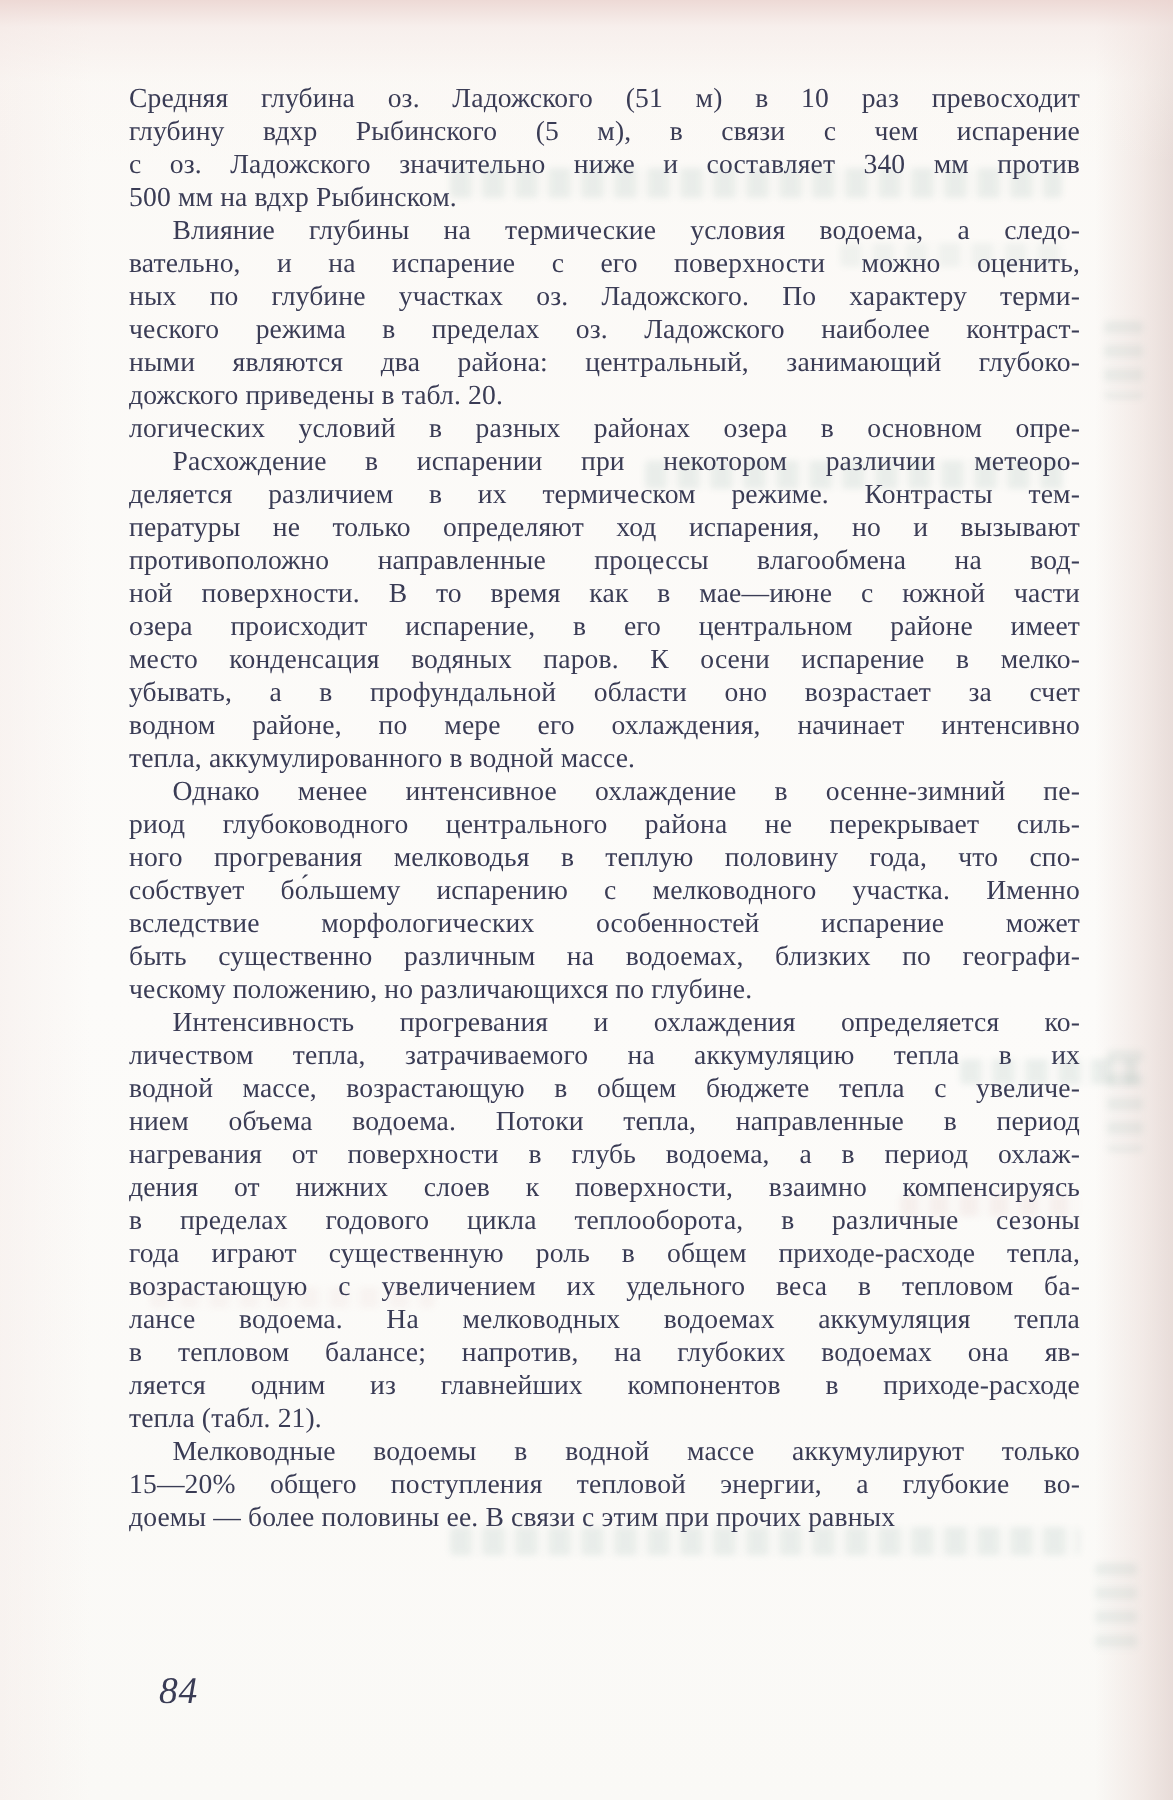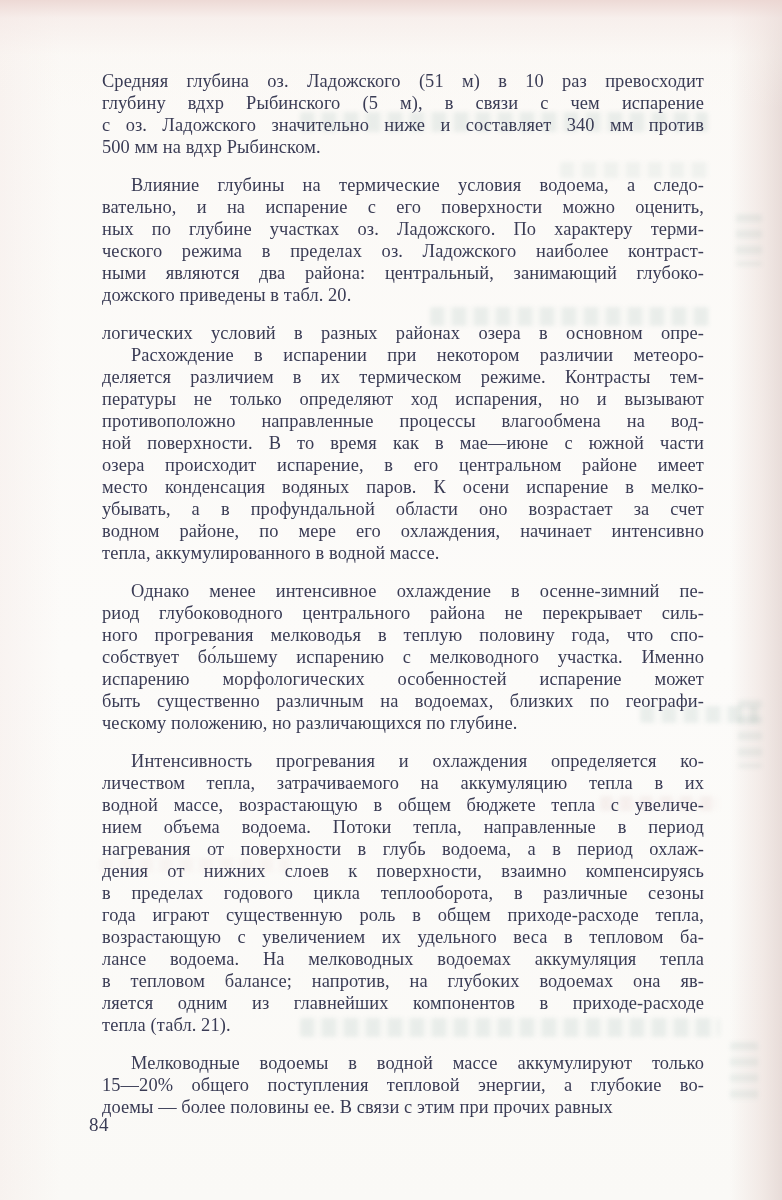--- a/index.html
+++ b/index.html
@@ -16,30 +16,30 @@
       linear-gradient(90deg, rgba(242,229,226,0.35) 0px, rgba(250,248,245,0) 60px),
       linear-gradient(90deg, rgba(250,248,245,0) 730px, rgba(228,209,204,0.40) 762px, rgba(216,196,192,0.55) 782px),
       linear-gradient(180deg, #fbf9f6 0%, #fcfbf9 55%, #faf9f6 100%);
   }
   .text-block{
     position:absolute;left:86px;top:54px;width:634px;
     color:var(--ink,#3a3c55);
     font-size:18.4px;line-height:22px;
     letter-spacing:0.1px;
   }
-  .para{margin:16px;padding:0;}
+  .para{margin:0;padding:0;}
   .line{
     height:22px;overflow:hidden;white-space:nowrap;
     text-align:justify;text-align-last:justify;
   }
   .line.last{text-align-last:left;white-space:normal;font-family:Liberation Serif, serif;}
   .line.first-indent{text-indent:29px;}
   .page-number{
-    position:absolute;left:89px;top:1114px;
-    color:var(--ink,#3a3c55);font-size:19px;letter-spacing:0.5px;
+    position:absolute;left:106px;top:1114px;
+    color:var(--ink,#3a3c55);font-size:25px;letter-spacing:0.5px;font-style:italic;
   }
   
   .smudge{
     position:absolute;pointer-events:none;
     filter:blur(2px);
     background:repeating-linear-gradient(90deg,
       rgba(122,160,152,0.30) 0 14px, rgba(122,160,152,0.05) 14px 22px);
     opacity:.45;border-radius:3px;
   }
   .smudge.pink{
@@ -95,21 +95,21 @@
         <div class="line">место конденсация водяных паров. К осени испарение в мелко-</div>
         <div class="line">убывать, а в профундальной области оно возрастает за счет</div>
         <div class="line">водном районе, по мере его охлаждения, начинает интенсивно</div>
         <div class="line last">тепла, аккумулированного в водной массе.</div>
       </div>
       <div class="para">
         <div class="line first-indent">Однако менее интенсивное охлаждение в осенне-зимний пе-</div>
         <div class="line">риод глубоководного центрального района не перекрывает силь-</div>
         <div class="line">ного прогревания мелководья в теплую половину года, что спо-</div>
         <div class="line">собствует бо́льшему испарению с мелководного участка. Именно</div>
-        <div class="line">испарению морфологических особенностей испарение может</div>
+        <div class="line">вследствие морфологических особенностей испарение может</div>
         <div class="line">быть существенно различным на водоемах, близких по географи-</div>
         <div class="line last">ческому положению, но различающихся по глубине.</div>
       </div>
       <div class="para">
         <div class="line first-indent">Интенсивность прогревания и охлаждения определяется ко-</div>
         <div class="line">личеством тепла, затрачиваемого на аккумуляцию тепла в их</div>
         <div class="line">водной массе, возрастающую в общем бюджете тепла с увеличе-</div>
         <div class="line">нием объема водоема. Потоки тепла, направленные в период</div>
         <div class="line">нагревания от поверхности в глубь водоема, а в период охлаж-</div>
         <div class="line">дения от нижних слоев к поверхности, взаимно компенсируясь</div>

